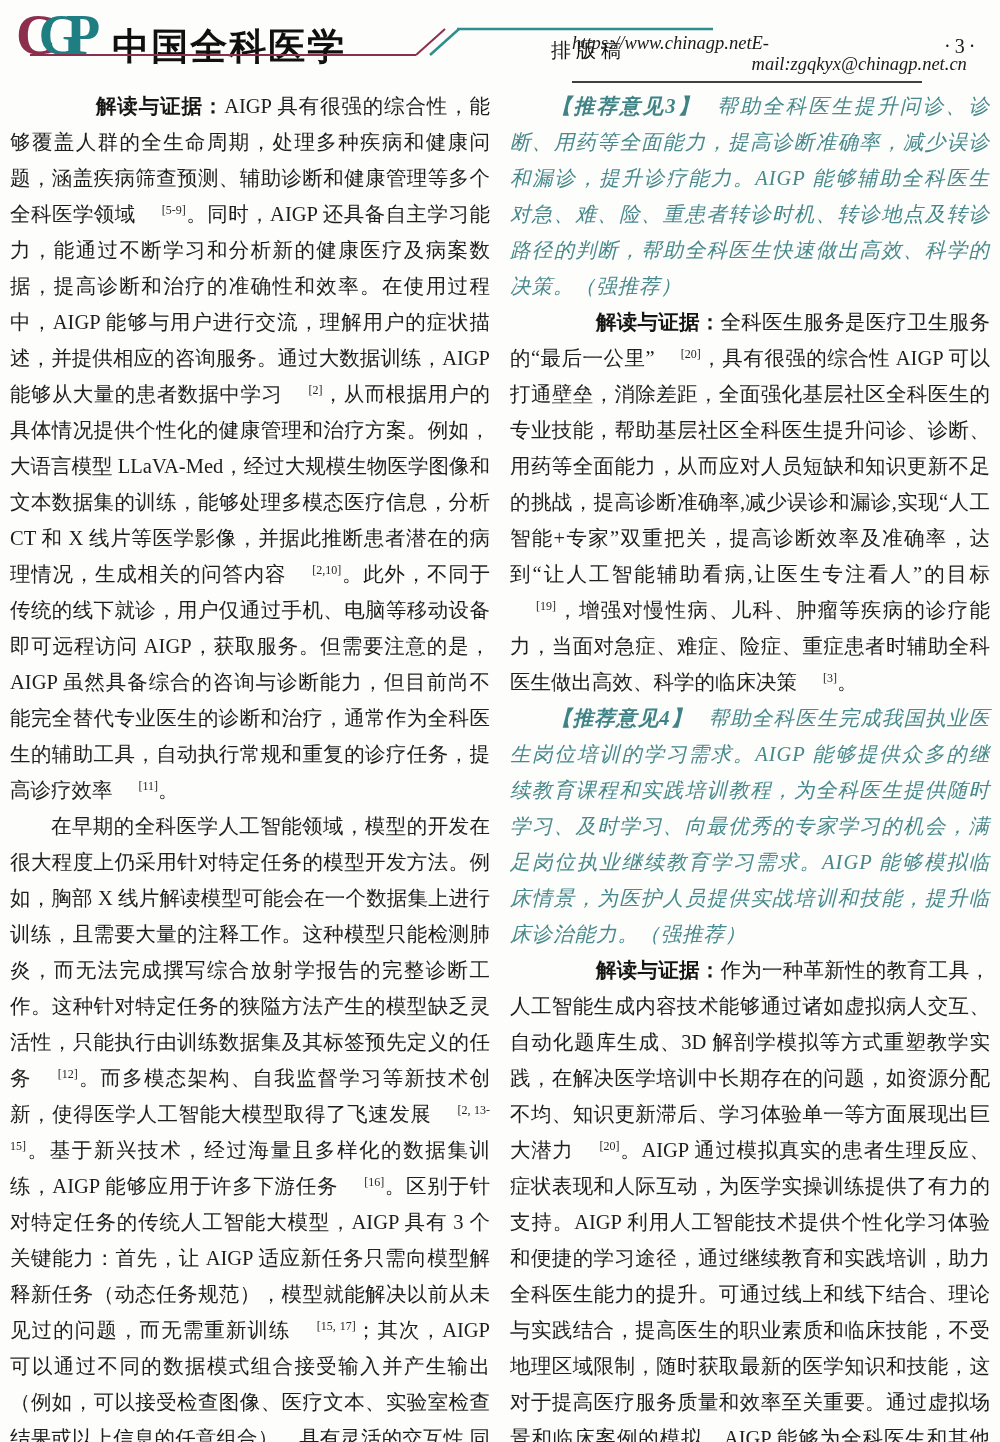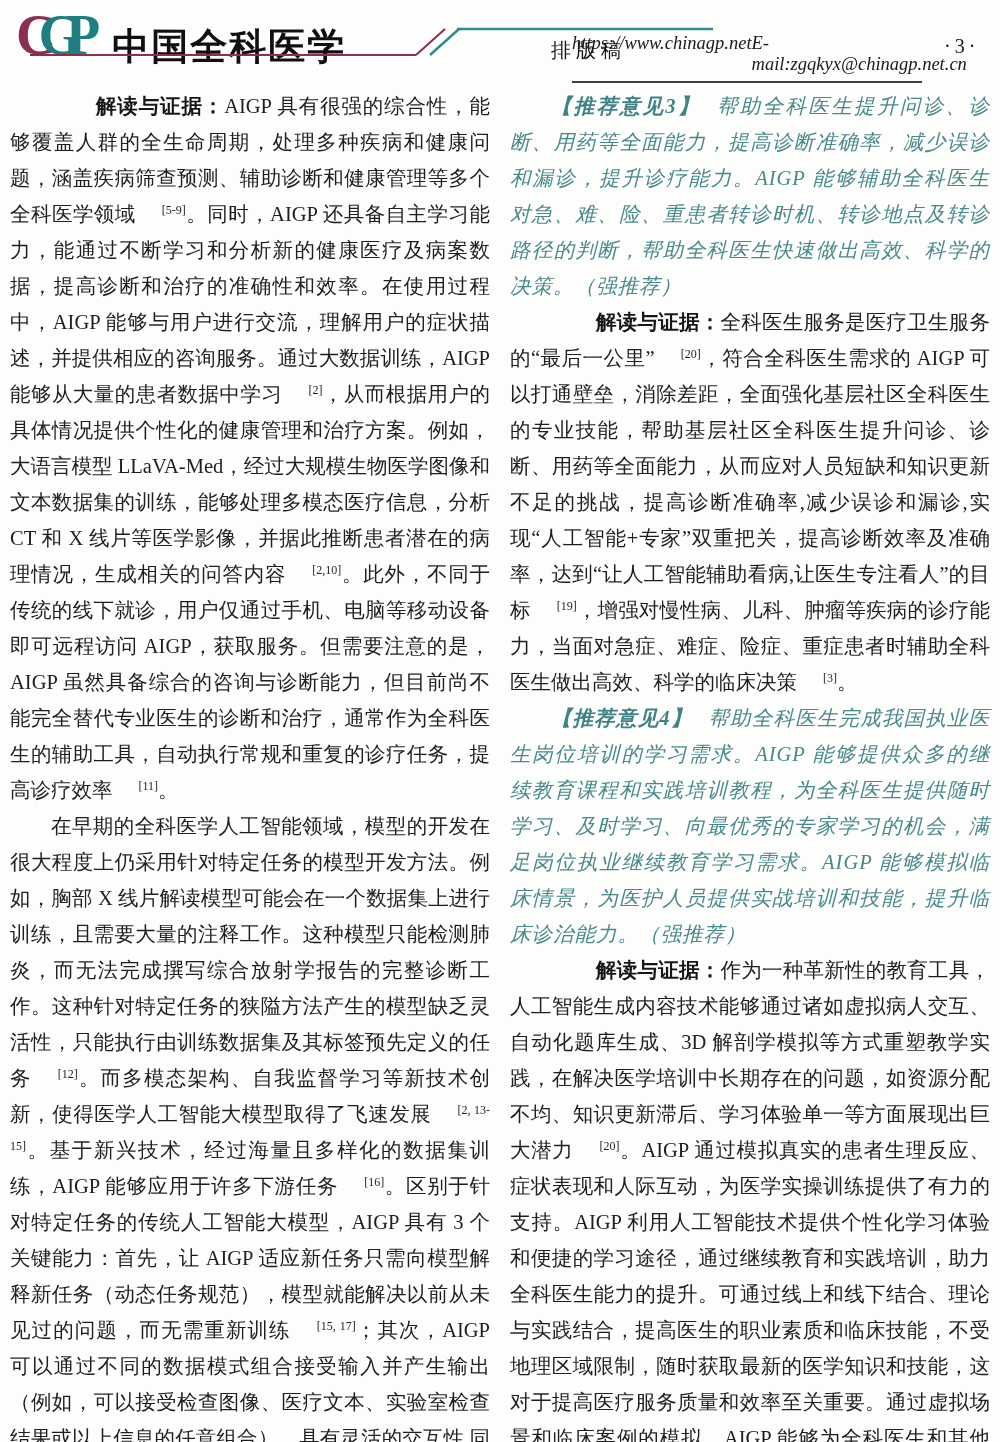--- a/index.html
+++ b/index.html
@@ -74,19 +74,19 @@
     <div class="page-no">·3·</div>
   </header>
 
   <div class="content">
     <div class="col">
         <p class="para body"><span class="lead">解读与证据：</span><span>AIGP 具有很强的综合性，能够覆盖人群的全生命周期，处理多种疾病和健康问题，涵盖疾病筛查预测、辅助诊断和健康管理等多个全科医学领域</span><sup>[5-9]</sup><span>。同时，AIGP 还具备自主学习能力，能通过不断学习和分析新的健康医疗及病案数据，提高诊断和治疗的准确性和效率。在使用过程中，AIGP 能够与用户进行交流，理解用户的症状描述，并提供相应的咨询服务。通过大数据训练，AIGP 能够从大量的患者数据中学习</span><sup>[2]</sup><span>，从而根据用户的具体情况提供个性化的健康管理和治疗方案。例如，大语言模型 LLaVA-Med，经过大规模生物医学图像和文本数据集的训练，能够处理多模态医疗信息，分析 CT 和 X 线片等医学影像，并据此推断患者潜在的病理情况，生成相关的问答内容</span><sup>[2,10]</sup><span>。此外，不同于传统的线下就诊，用户仅通过手机、电脑等移动设备即可远程访问 AIGP，获取服务。但需要注意的是，AIGP 虽然具备综合的咨询与诊断能力，但目前尚不能完全替代专业医生的诊断和治疗，通常作为全科医生的辅助工具，自动执行常规和重复的诊疗任务，提高诊疗效率</span><sup>[11]</sup><span>。</span></p>
         <p class="para body"><span>在早期的全科医学人工智能领域，模型的开发在很大程度上仍采用针对特定任务的模型开发方法。例如，胸部 X 线片解读模型可能会在一个数据集上进行训练，且需要大量的注释工作。这种模型只能检测肺炎，而无法完成撰写综合放射学报告的完整诊断工作。这种针对特定任务的狭隘方法产生的模型缺乏灵活性，只能执行由训练数据集及其标签预先定义的任务</span><sup>[12]</sup><span>。而多模态架构、自我监督学习等新技术创新，使得医学人工智能大模型取得了飞速发展</span><sup>[2, 13-15]</sup><span>。基于新兴技术，经过海量且多样化的数据集训练，AIGP 能够应用于许多下游任务</span><sup>[16]</sup><span>。区别于针对特定任务的传统人工智能大模型，AIGP 具有 3 个关键能力：首先，让 AIGP 适应新任务只需向模型解释新任务（动态任务规范），模型就能解决以前从未见过的问题，而无需重新训练</span><sup>[15, 17]</sup><span>；其次，AIGP 可以通过不同的数据模式组合接受输入并产生输出（例如，可以接受检查图像、医疗文本、实验室检查结果或以上信息的任意组合），具有灵活的交互性,同时可以要求输出内容提供文字回复和可视化结果;最后，AIGP 将掌握医学知识，使其能够对以前从未见过的任务进行推理，并使用准确的医学语言解释其输出的结果</span></p>
       </div>
     <div class="col">
         <p class="para rec"><span class="lead">【推荐意见3】</span><span>帮助全科医生提升问诊、诊断、用药等全面能力，提高诊断准确率，减少误诊和漏诊，提升诊疗能力。AIGP 能够辅助全科医生对急、难、险、重患者转诊时机、转诊地点及转诊路径的判断，帮助全科医生快速做出高效、科学的决策。（强推荐）</span></p>
-        <p class="para body"><span class="lead">解读与证据：</span><span>全科医生服务是医疗卫生服务的“最后一公里”</span><sup>[20]</sup><span>，符合全科医生需求的 AIGP 可以打通壁垒，消除差距，全面强化基层社区全科医生的专业技能，帮助基层社区全科医生提升问诊、诊断、用药等全面能力，从而应对人员短缺和知识更新不足的挑战，提高诊断准确率,减少误诊和漏诊,实现“人工智能+专家”双重把关，提高诊断效率及准确率，达到“让人工智能辅助看病,让医生专注看人”的目标</span><sup>[19]</sup><span>，增强对慢性病、儿科、肿瘤等疾病的诊疗能力，当面对急症、难症、险症、重症患者时辅助全科医生做出高效、科学的临床决策</span><sup>[3]</sup><span>。</span></p>
+        <p class="para body"><span class="lead">解读与证据：</span><span>全科医生服务是医疗卫生服务的“最后一公里”</span><sup>[20]</sup><span>，具有很强的综合性 AIGP 可以打通壁垒，消除差距，全面强化基层社区全科医生的专业技能，帮助基层社区全科医生提升问诊、诊断、用药等全面能力，从而应对人员短缺和知识更新不足的挑战，提高诊断准确率,减少误诊和漏诊,实现“人工智能+专家”双重把关，提高诊断效率及准确率，达到“让人工智能辅助看病,让医生专注看人”的目标</span><sup>[19]</sup><span>，增强对慢性病、儿科、肿瘤等疾病的诊疗能力，当面对急症、难症、险症、重症患者时辅助全科医生做出高效、科学的临床决策</span><sup>[3]</sup><span>。</span></p>
         <p class="para rec"><span class="lead">【推荐意见4】</span><span>帮助全科医生完成我国执业医生岗位培训的学习需求。AIGP 能够提供众多的继续教育课程和实践培训教程，为全科医生提供随时学习、及时学习、向最优秀的专家学习的机会，满足岗位执业继续教育学习需求。AIGP 能够模拟临床情景，为医护人员提供实战培训和技能，提升临床诊治能力。（强推荐）</span></p>
         <p class="para body"><span class="lead">解读与证据：</span><span>作为一种革新性的教育工具，人工智能生成内容技术能够通过诸如虚拟病人交互、自动化题库生成、3D 解剖学模拟等方式重塑教学实践，在解决医学培训中长期存在的问题，如资源分配不均、知识更新滞后、学习体验单一等方面展现出巨大潜力</span><sup>[20]</sup><span>。AIGP 通过模拟真实的患者生理反应、症状表现和人际互动，为医学实操训练提供了有力的支持。AIGP 利用人工智能技术提供个性化学习体验和便捷的学习途径，通过继续教育和实践培训，助力全科医生能力的提升。可通过线上和线下结合、理论与实践结合，提高医生的职业素质和临床技能，不受地理区域限制，随时获取最新的医学知识和技能，这对于提高医疗服务质量和效率至关重要。通过虚拟场景和临床案例的模拟，AIGP 能够为全科医生和其他医护人员提供实战培训。这种培训方式可以覆盖多种临床情景，从而提升医护人员在面对不同病症时的应对能力和诊治技能。这种模拟不仅适用于初学医生的教育，也可以用于资深医生的持续培训</span></p>
       </div>
   </div>
 
 </div>
 
 </body></html>

